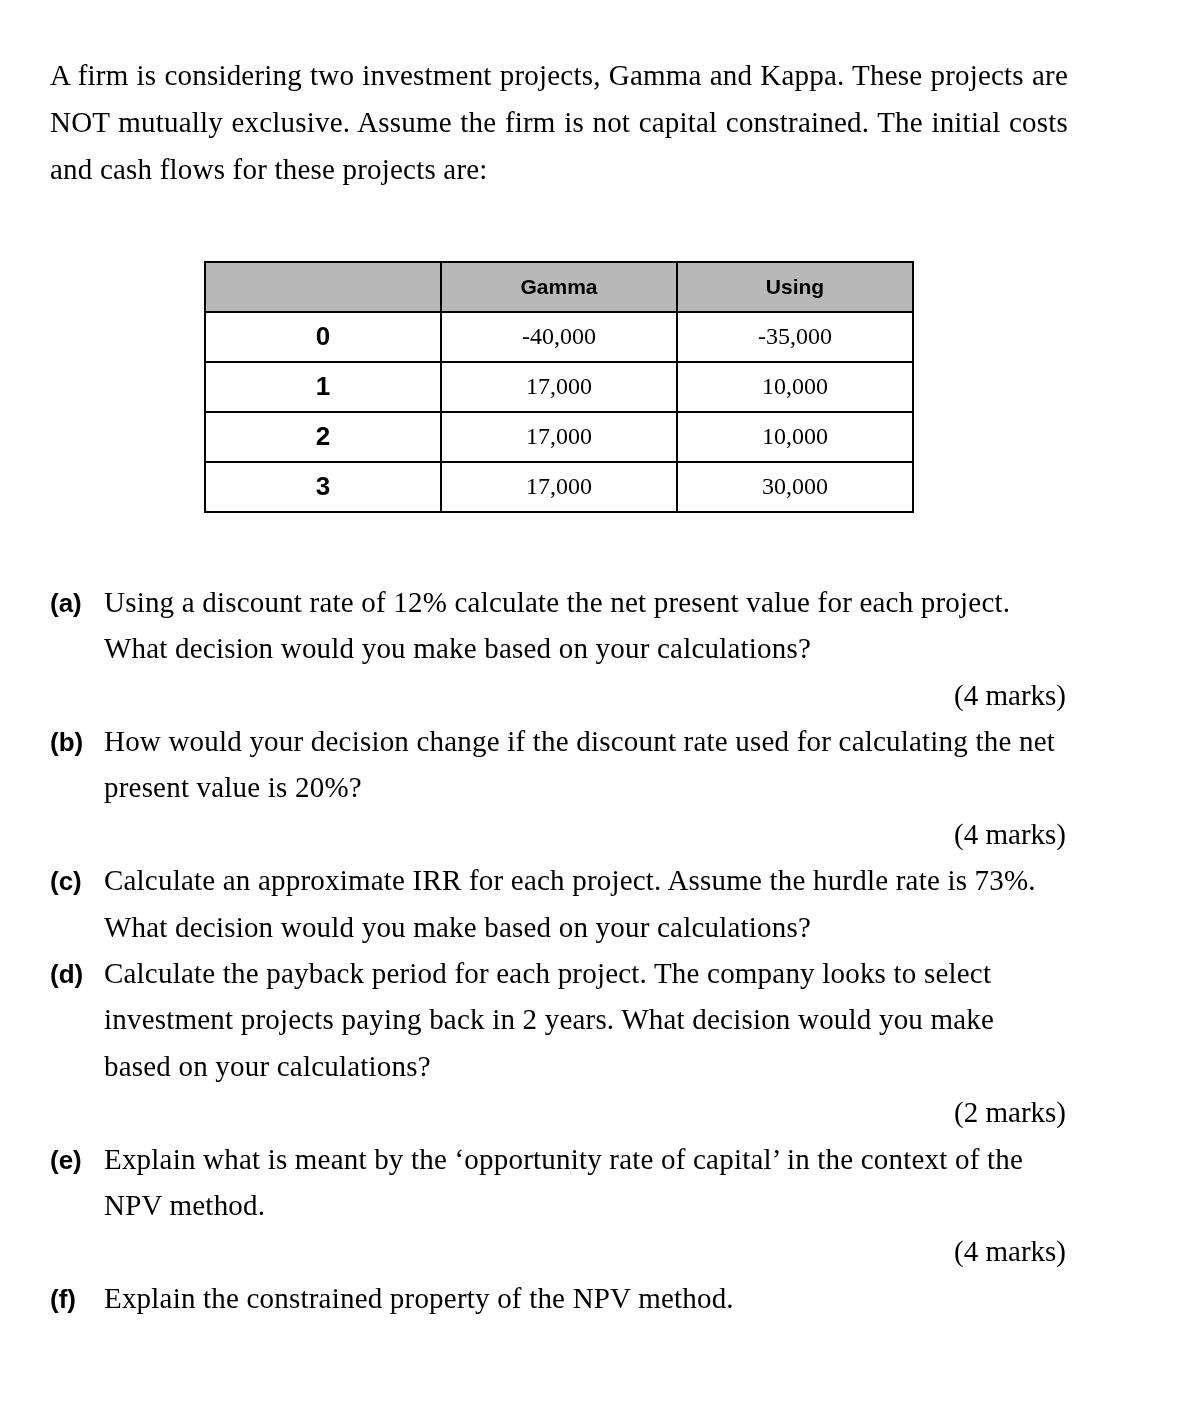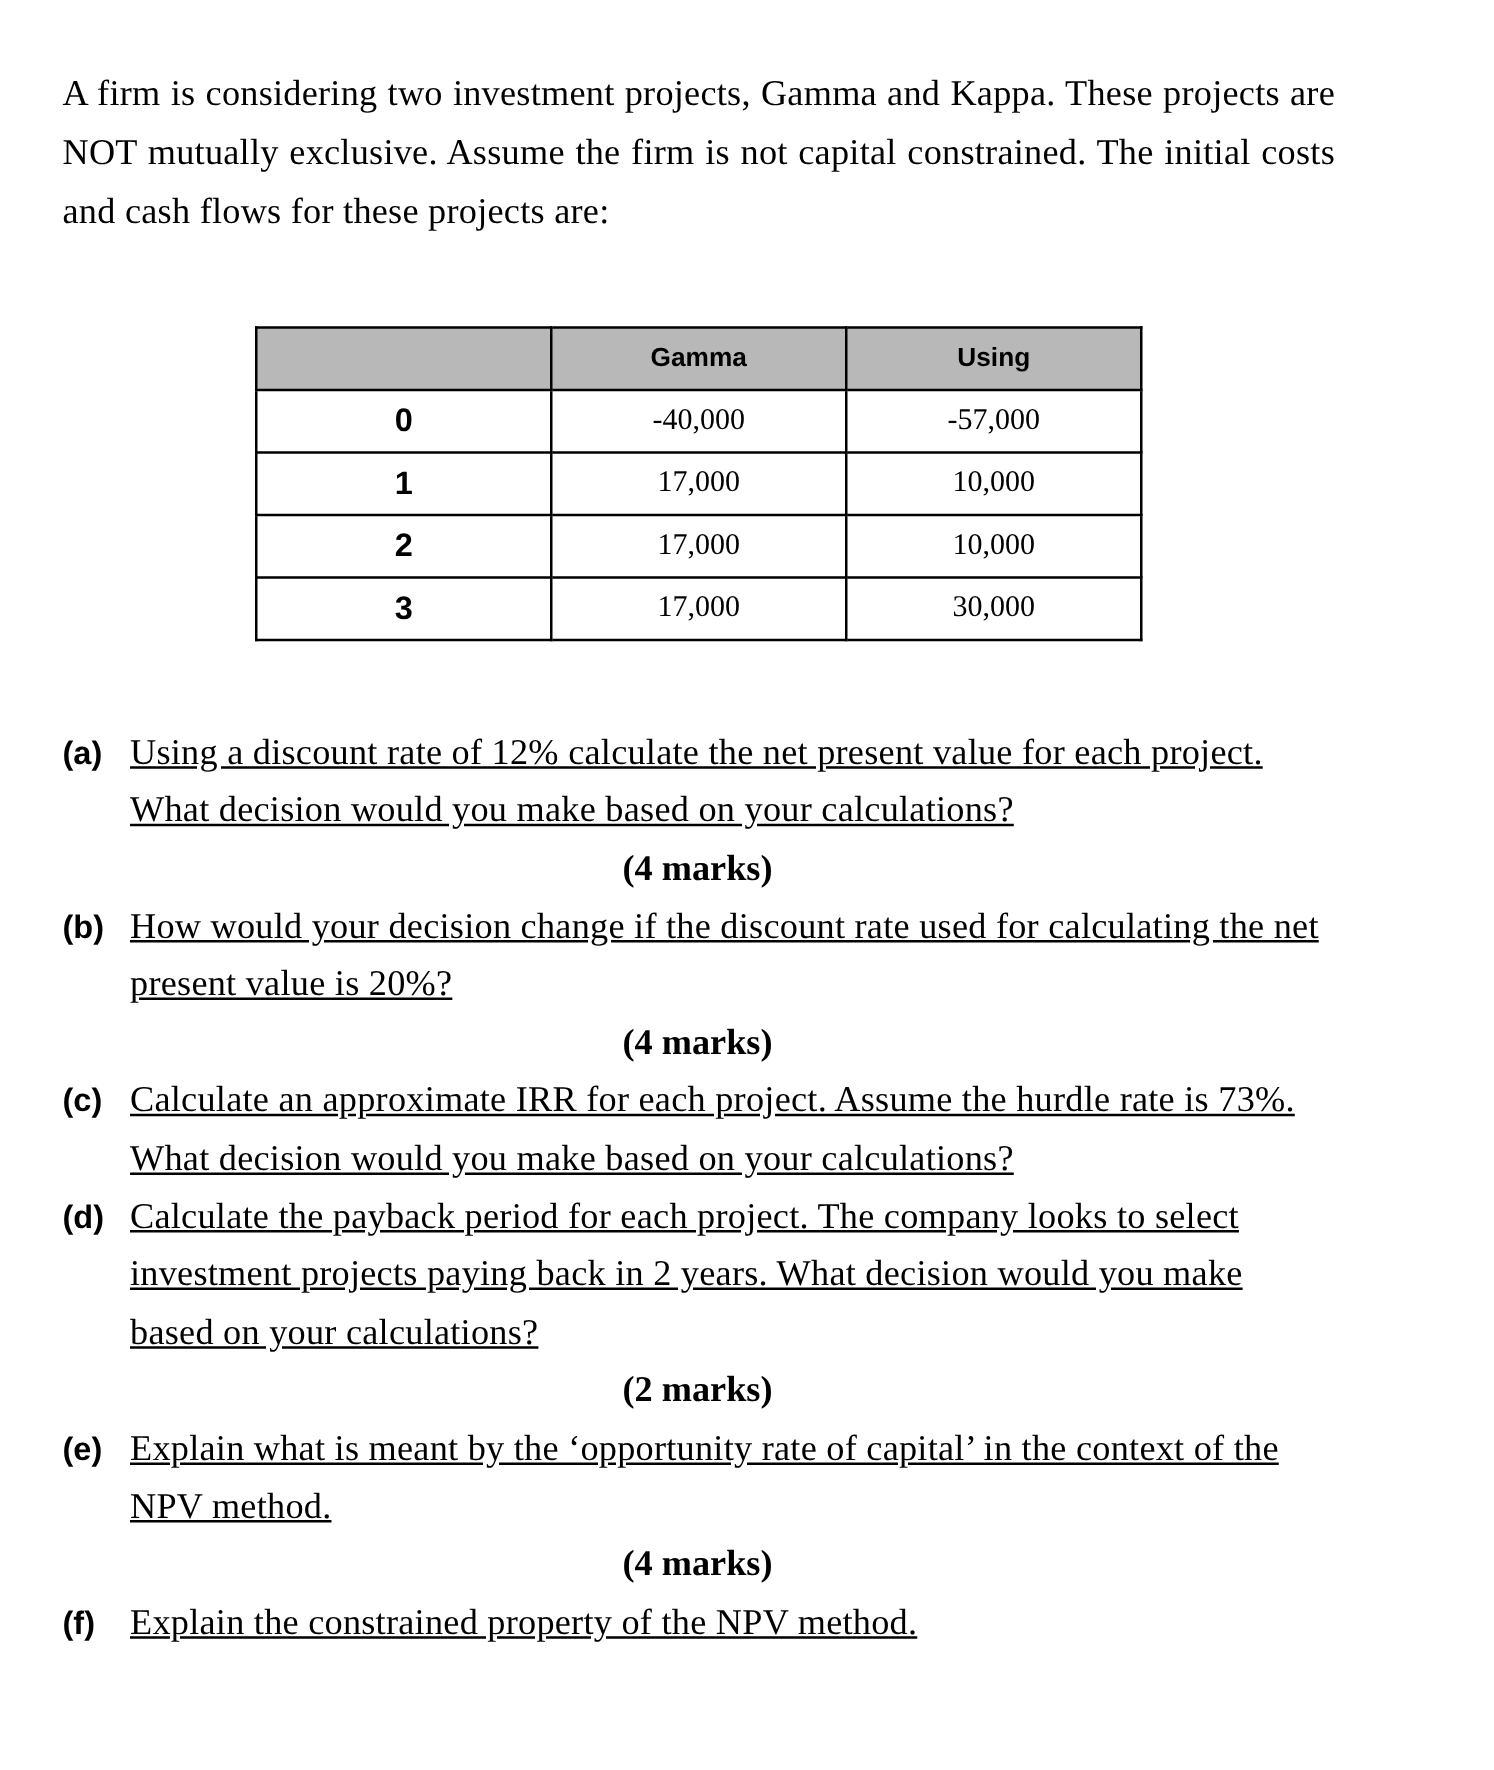--- a/index.html
+++ b/index.html
@@ -61,25 +61,24 @@
   .q-label {
     flex: 0 0 54px;
     font-family: "Liberation Sans", sans-serif;
     font-weight: bold;
     font-size: 26px;
   }
   .q-text {
     flex: 1 1 auto;
     line-height: 1.6;
     letter-spacing: 0.2px;
-    text-decoration: underline;
   }
   .q-marks {
-    text-align: center;
-    font-weight: bold;
+    text-align: right;
+    font-weight: normal;
     line-height: 1.6;
     padding-right: 2px;
   }
 </style>
 </head>
 <body>
 
 <div class="page">
 
   <p class="intro">A firm is considering two investment projects, Gamma and Kappa. These projects are NOT mutually exclusive. Assume the firm is not capital constrained. The initial costs and cash flows for these projects are:</p>
@@ -87,21 +86,21 @@
   <table class="cashflow">
     <tbody>
       <tr>
         <th></th>
         <th>Gamma</th>
         <th>Using</th>
       </tr>
       <tr>
         <td class="rowlabel">0</td>
         <td class="val">-40,000</td>
-        <td class="val">-57,000</td>
+        <td class="val">-35,000</td>
       </tr>
       <tr>
         <td class="rowlabel">1</td>
         <td class="val">17,000</td>
         <td class="val">10,000</td>
       </tr>
       <tr>
         <td class="rowlabel">2</td>
         <td class="val">17,000</td>
         <td class="val">10,000</td>

